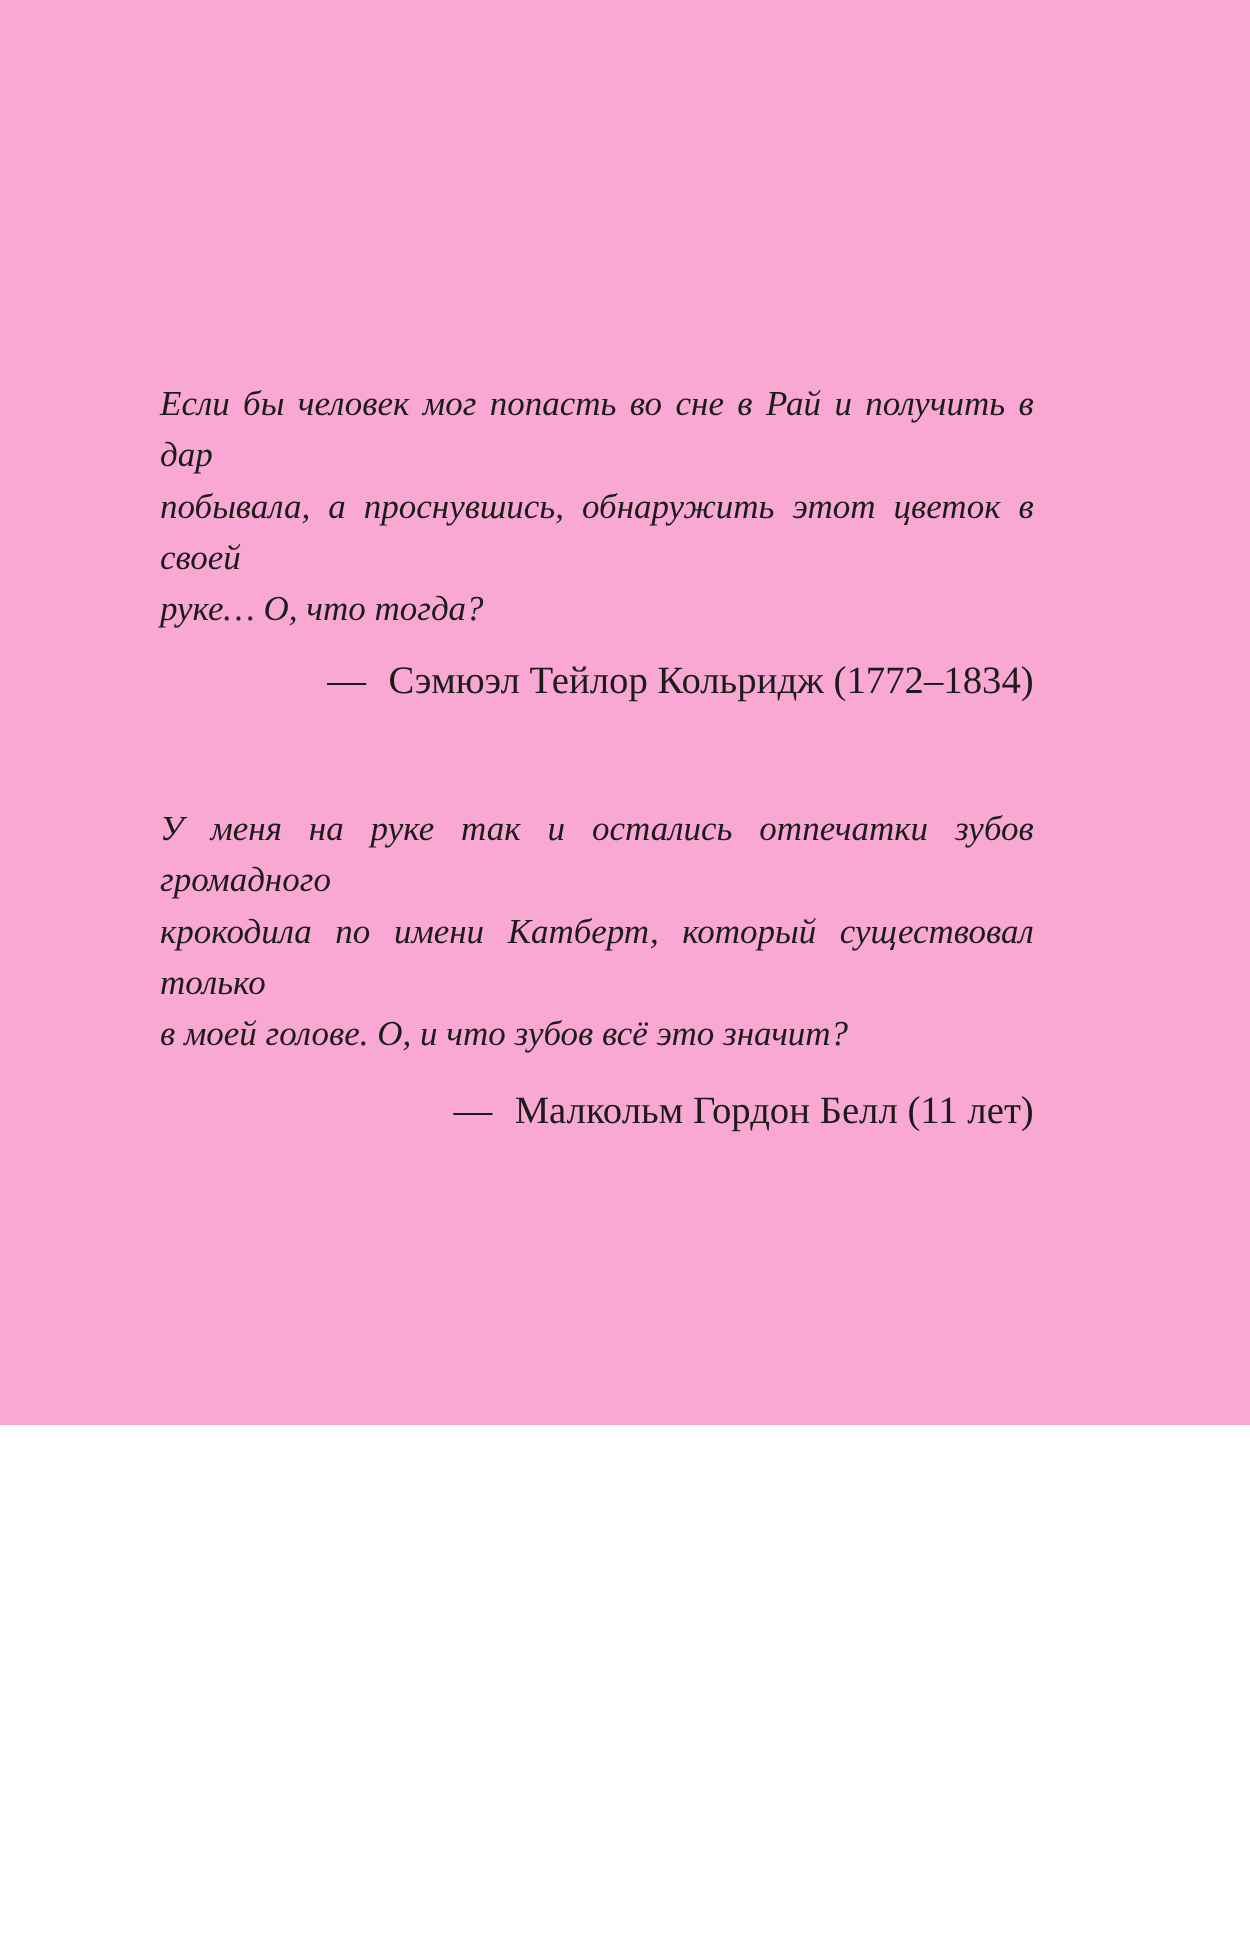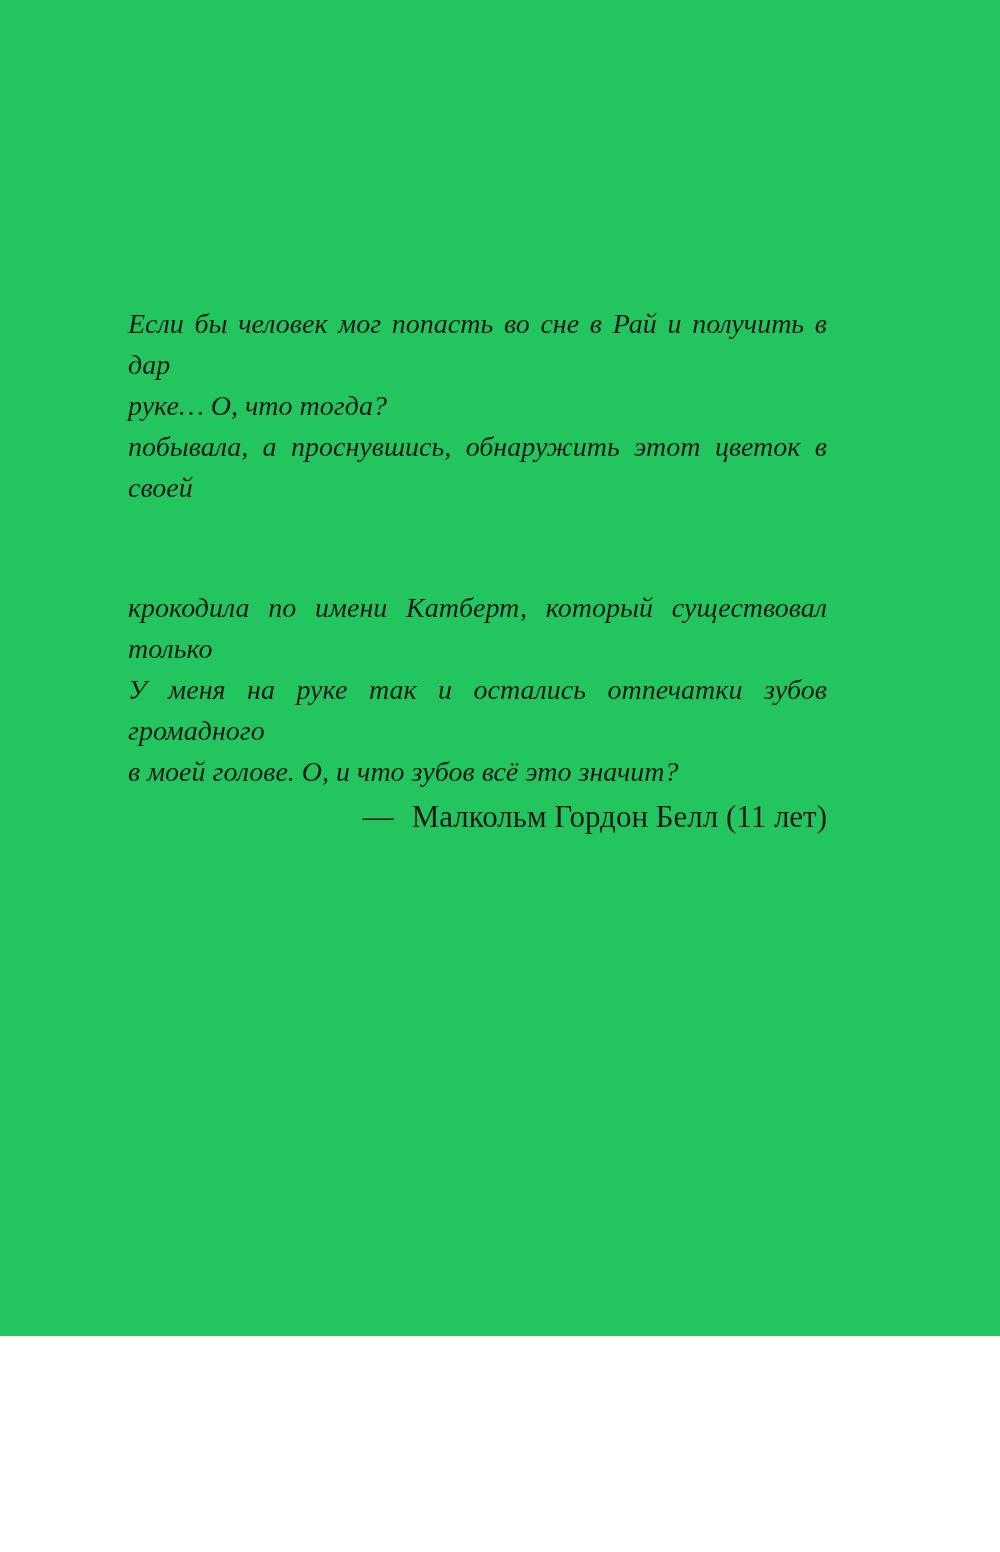--- a/index.html
+++ b/index.html
@@ -3,22 +3,22 @@
 <meta charset="utf-8">
 <style>
   html, body {
     margin: 0;
     padding: 0;
     background: #ffffff;
   }
   .page {
     position: relative;
     width: 1000px;
-    height: 1336px;
-    background: #22c55e;
+    height: 1140px;
+    background: #f9a8d4;
     overflow: hidden;
   }
   .content {
     position: absolute;
     left: 128px;
     top: 303px;
     width: 699px;
     color: #1b1b1b;
   }
   .quote {
@@ -36,40 +36,43 @@
   }
   .attribution {
     font-family: "Liberation Serif", "DejaVu Serif", serif;
     font-style: normal;
     font-size: 31px;
     line-height: 41px;
     text-align: right;
     white-space: nowrap;
   }
   .attribution.first  { margin-top: 15px; }
-  .attribution.second { margin-top: 4px; text-align: right; }
+  .attribution.second { margin-top: 19px; text-align: right; }
   .attr-text { margin-left: 18px; }
   .quote.second { margin-top: 79px; }
 </style>
 </head>
 <body>
 
 <div class="page">
   <div class="content">
 
     <div class="quote first">
       <div class="line j">Если бы человек мог попасть во сне в Рай и получить в дар</div>
+      <div class="line j">побывала, а проснувшись, обнаружить этот цветок в своей</div>
       <div class="line last">руке… О, что тогда?</div>
-      <div class="line j">побывала, а проснувшись, обнаружить этот цветок в своей</div>
     </div>
 
+    <div class="attribution first">
+      <span class="dash">—</span><span class="attr-text">Сэмюэл Тейлор Кольридж (1772–1834)</span>
+    </div>
 
     <div class="quote second">
+      <div class="line j">У меня на руке так и остались отпечатки зубов громадного</div>
       <div class="line j">крокодила по имени Катберт, который существовал только</div>
-      <div class="line j">У меня на руке так и остались отпечатки зубов громадного</div>
       <div class="line last">в моей голове. О, и что зубов всё это значит?</div>
     </div>
 
     <div class="attribution second">
       <span class="dash">—</span><span class="attr-text">Малкольм Гордон Белл (11 лет)</span>
     </div>
 
   </div>
 </div>
 

